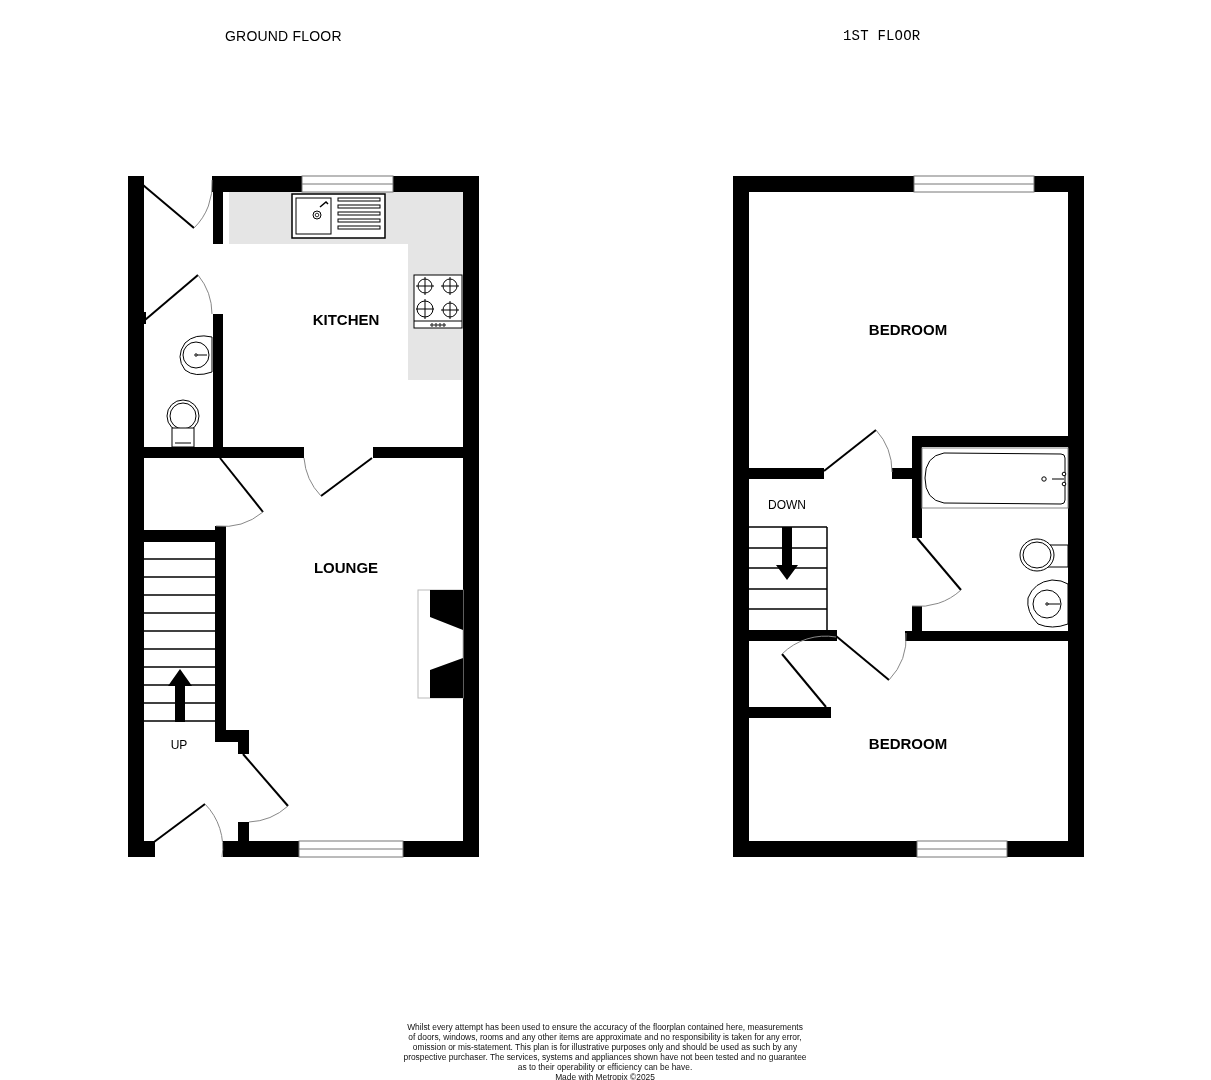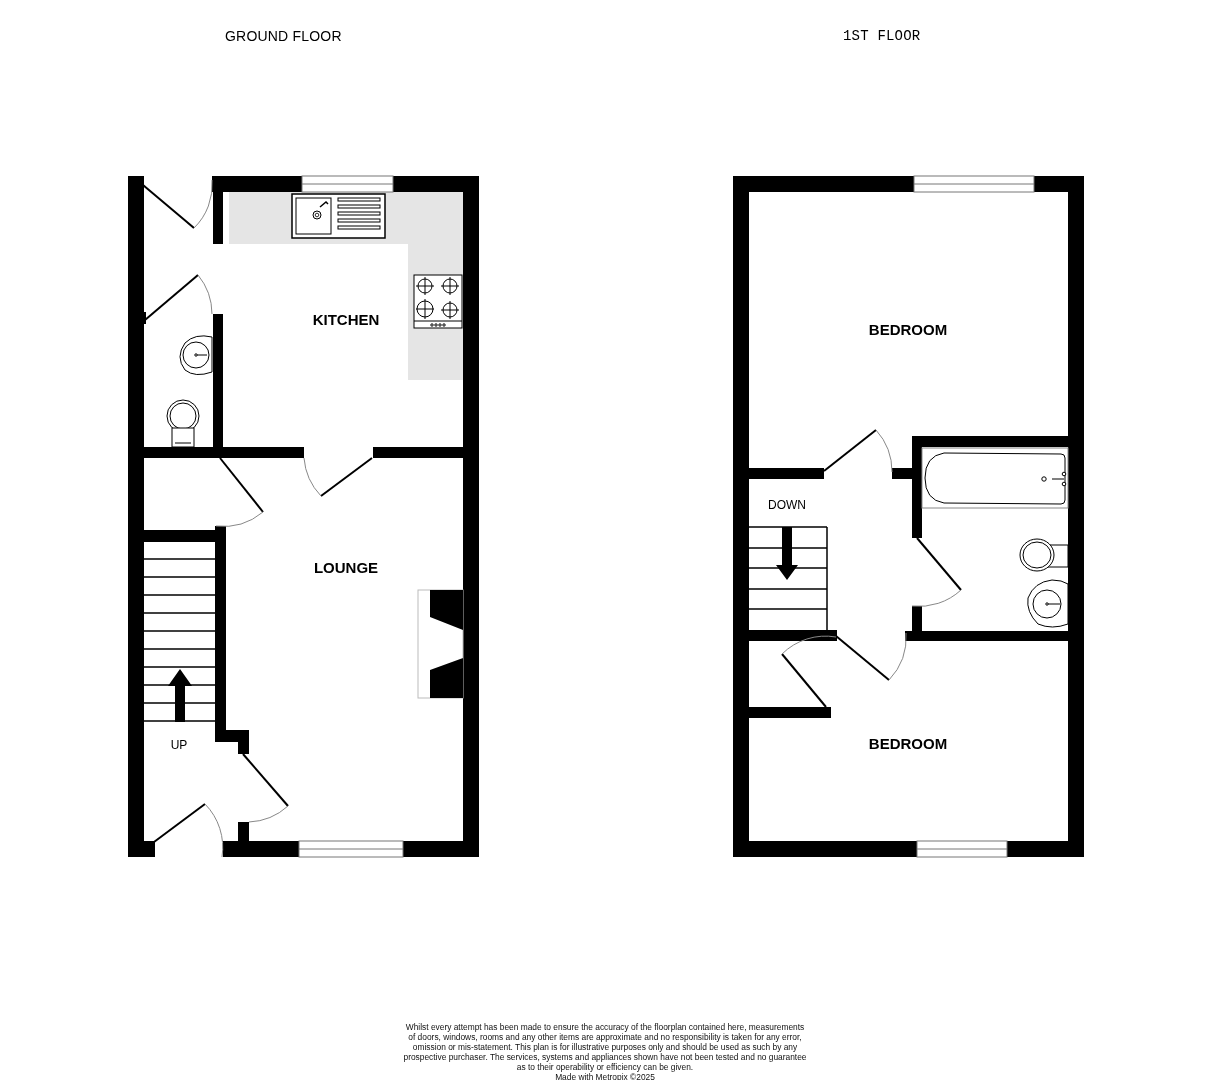--- a/index.html
+++ b/index.html
@@ -243,19 +243,19 @@
       <path d="M782 527 L 792 527 L 792 565 L 798 565 L 787 580 L 776 565 L 782 565 Z" fill="#000"></path>
     </g>
 
     <text x="908" y="335" text-anchor="middle" class="room-label">BEDROOM</text>
     <text x="908" y="749" text-anchor="middle" class="room-label">BEDROOM</text>
     <text x="787" y="509" text-anchor="middle" class="stair-label">DOWN</text>
   </g>
 </svg>
 
 <div class="disclaimer">
-  <div>Whilst every attempt has been made to ensure the accuracy of the floorplan contained here, measurements</div>
+  <div>Whilst every attempt has been used to ensure the accuracy of the floorplan contained here, measurements</div>
   <div>of doors, windows, rooms and any other items are approximate and no responsibility is taken for any error,</div>
   <div>omission or mis-statement. This plan is for illustrative purposes only and should be used as such by any</div>
   <div>prospective purchaser. The services, systems and appliances shown have not been tested and no guarantee</div>
-  <div>as to their operability or efficiency can be given.</div>
+  <div>as to their operability or efficiency can be have.</div>
   <div>Made with Metropix ©2025</div>
 </div>
 
 </body></html>

